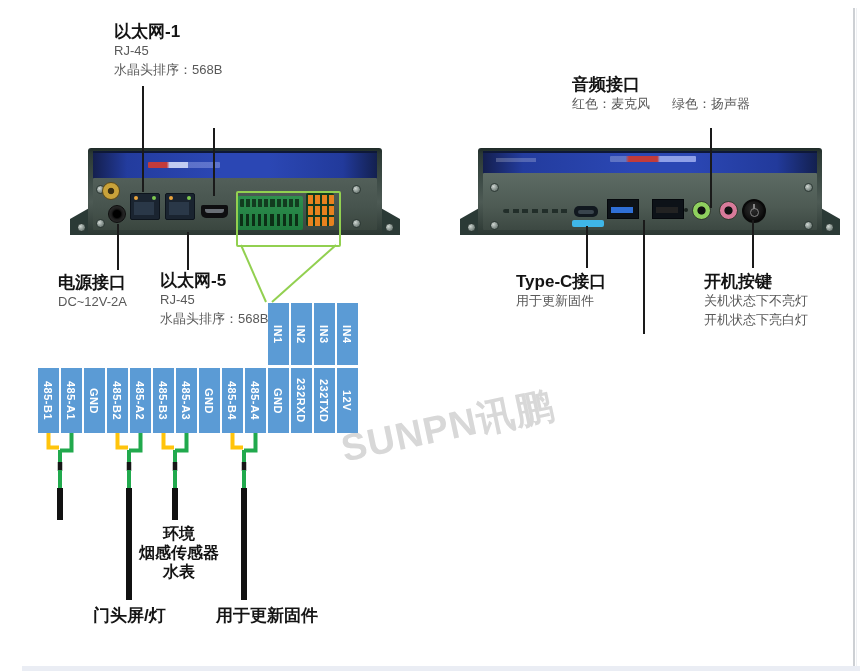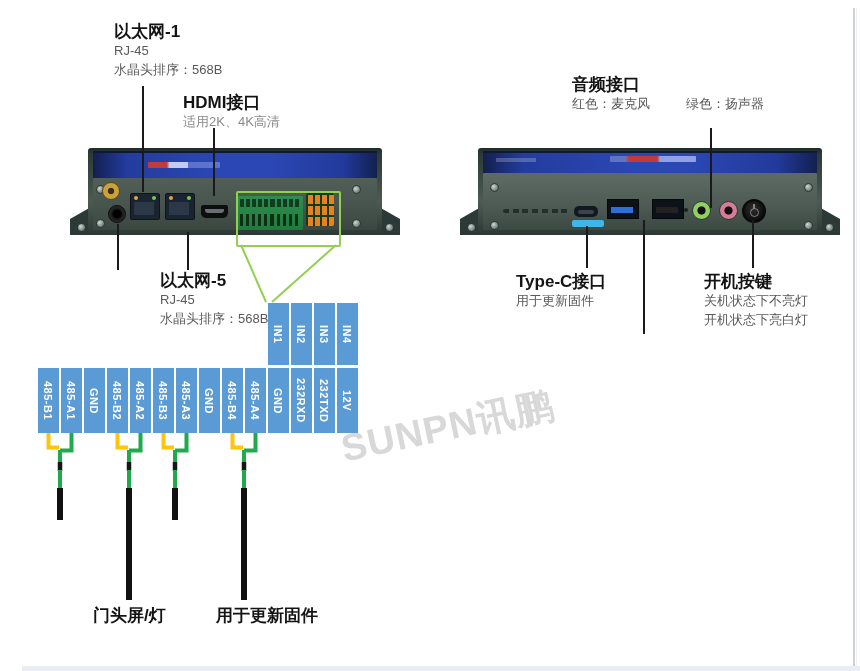--- a/index.html
+++ b/index.html
@@ -236,29 +236,29 @@
   <div class="vline" style="left:710px;top:128px;height:80px;"></div>
   <div class="vline" style="left:586px;top:226px;height:42px;"></div>
   <div class="vline" style="left:643px;top:220px;height:114px;"></div>
   <div class="vline" style="left:752px;top:220px;height:48px;"></div>
 
   <div class="ann" style="left:114px;top:22px;">
     <div class="t">以太网-1</div>
     <div class="s">RJ-45</div>
     <div class="s">水晶头排序：568B</div>
   </div>
-  <div class="ann" style="left:183px;top:93px;">
-    <div class="t">HDMI接口</div>
-    <div class="s" style="color:#8a8a8a;">适用2K、4K高清</div>
-  </div>
   <div class="ann" style="left:572px;top:75px;">
     <div class="t">音频接口</div>
     <div class="s">
-      <span>红色：麦克风</span><span style="margin-left:36px;">绿色：扬声器</span>
-    </div>
+      <span>红色：麦克风</span><span style="margin-left:22px;">绿色：扬声器</span>
+    </div>
+  </div>
+  <div class="ann" style="left:58px;top:273px;">
+    <div class="t">电源接口</div>
+    <div class="s">DC~12V-2A</div>
   </div>
   <div class="ann" style="left:160px;top:271px;">
     <div class="t">以太网-5</div>
     <div class="s">RJ-45</div>
     <div class="s">水晶头排序：568B</div>
   </div>
   <div class="ann" style="left:516px;top:272px;">
     <div class="t">Type-C接口</div>
     <div class="s">用于更新固件</div>
   </div>
@@ -284,20 +284,25 @@
     <div class="pin-cell">485-A3</div>
     <div class="pin-cell">GND</div>
     <div class="pin-cell">485-B4</div>
     <div class="pin-cell">485-A4</div>
     <div class="pin-cell">GND</div>
     <div class="pin-cell">232RXD</div>
     <div class="pin-cell">232TXD</div>
     <div class="pin-cell">12V</div>
   </div>
 
+  <div class="wl" id="lbl-sensor">
+    <div>环境</div>
+    <div>烟感传感器</div>
+    <div>水表</div>
+  </div>
   <div class="wl" style="left:93px;top:604px;">门头屏/灯</div>
   <div class="wl" style="left:216px;top:604px;">用于更新固件</div>
 
   <div id="watermark">SUNPN讯鹏</div>
   <div class="abs" id="edge-line"></div>
   <div class="abs" id="edge-line2"></div>
   <div class="abs" id="bottom-strip"></div>
 
 </div>
 

